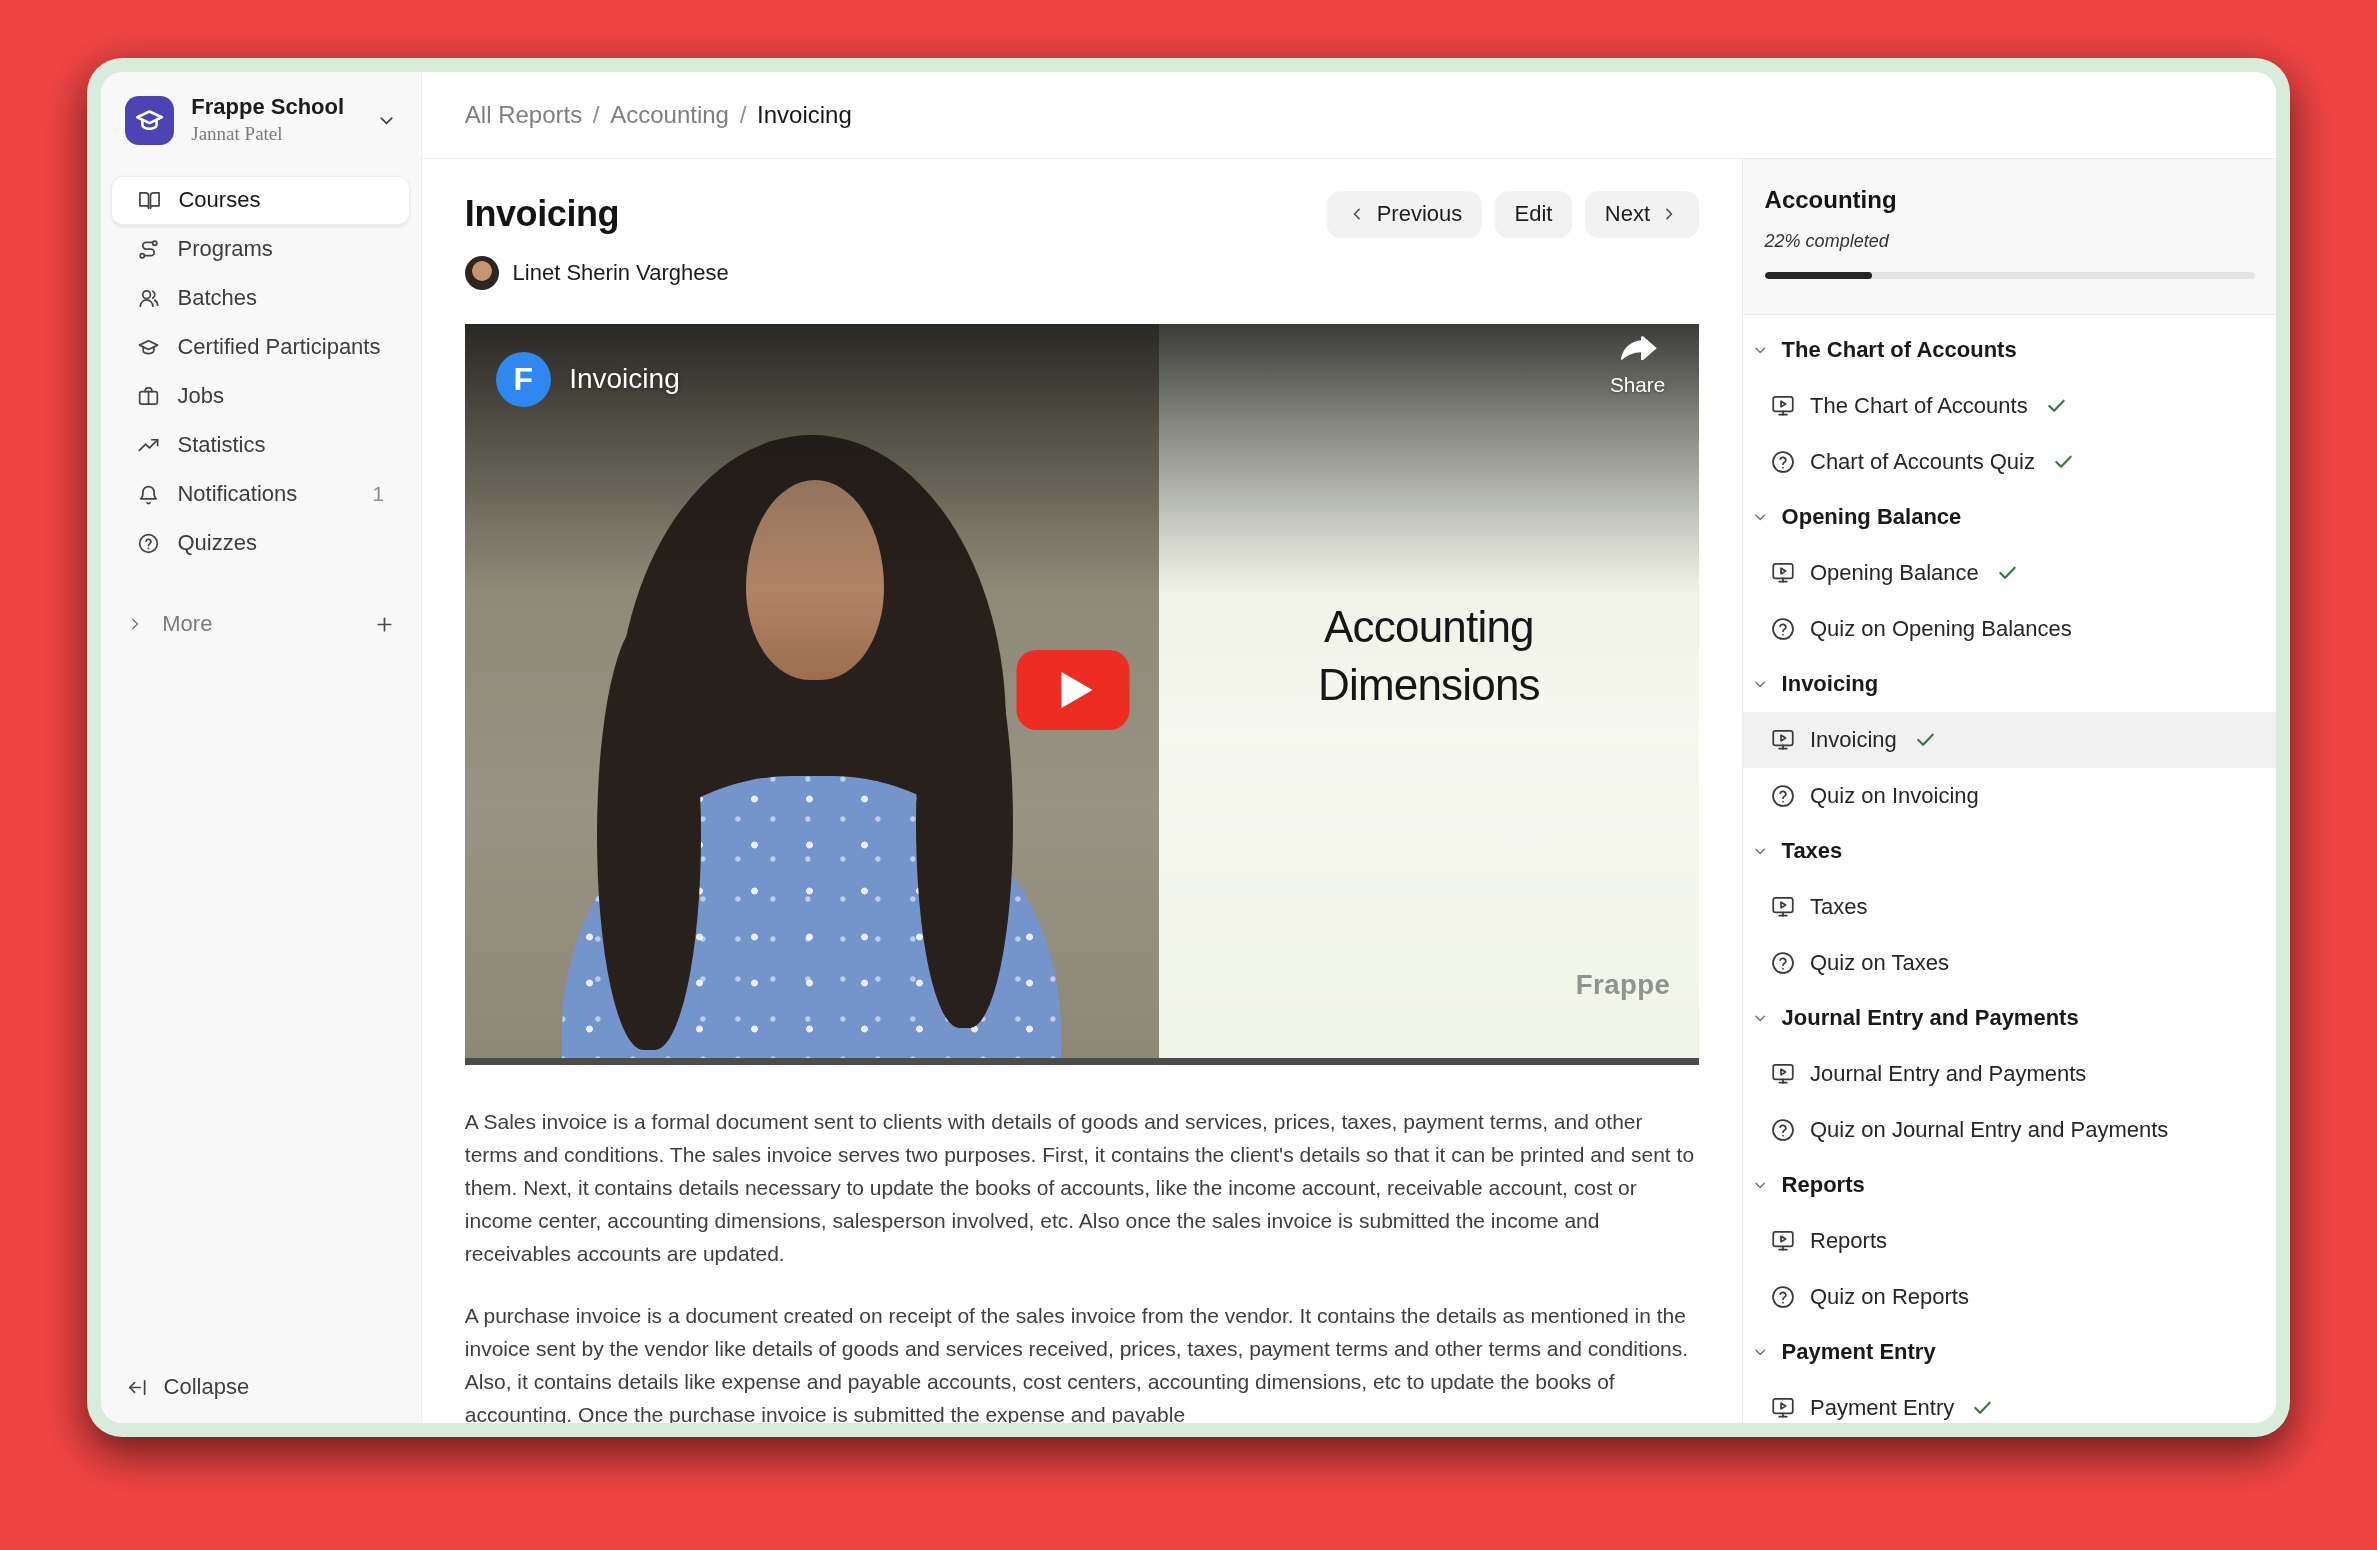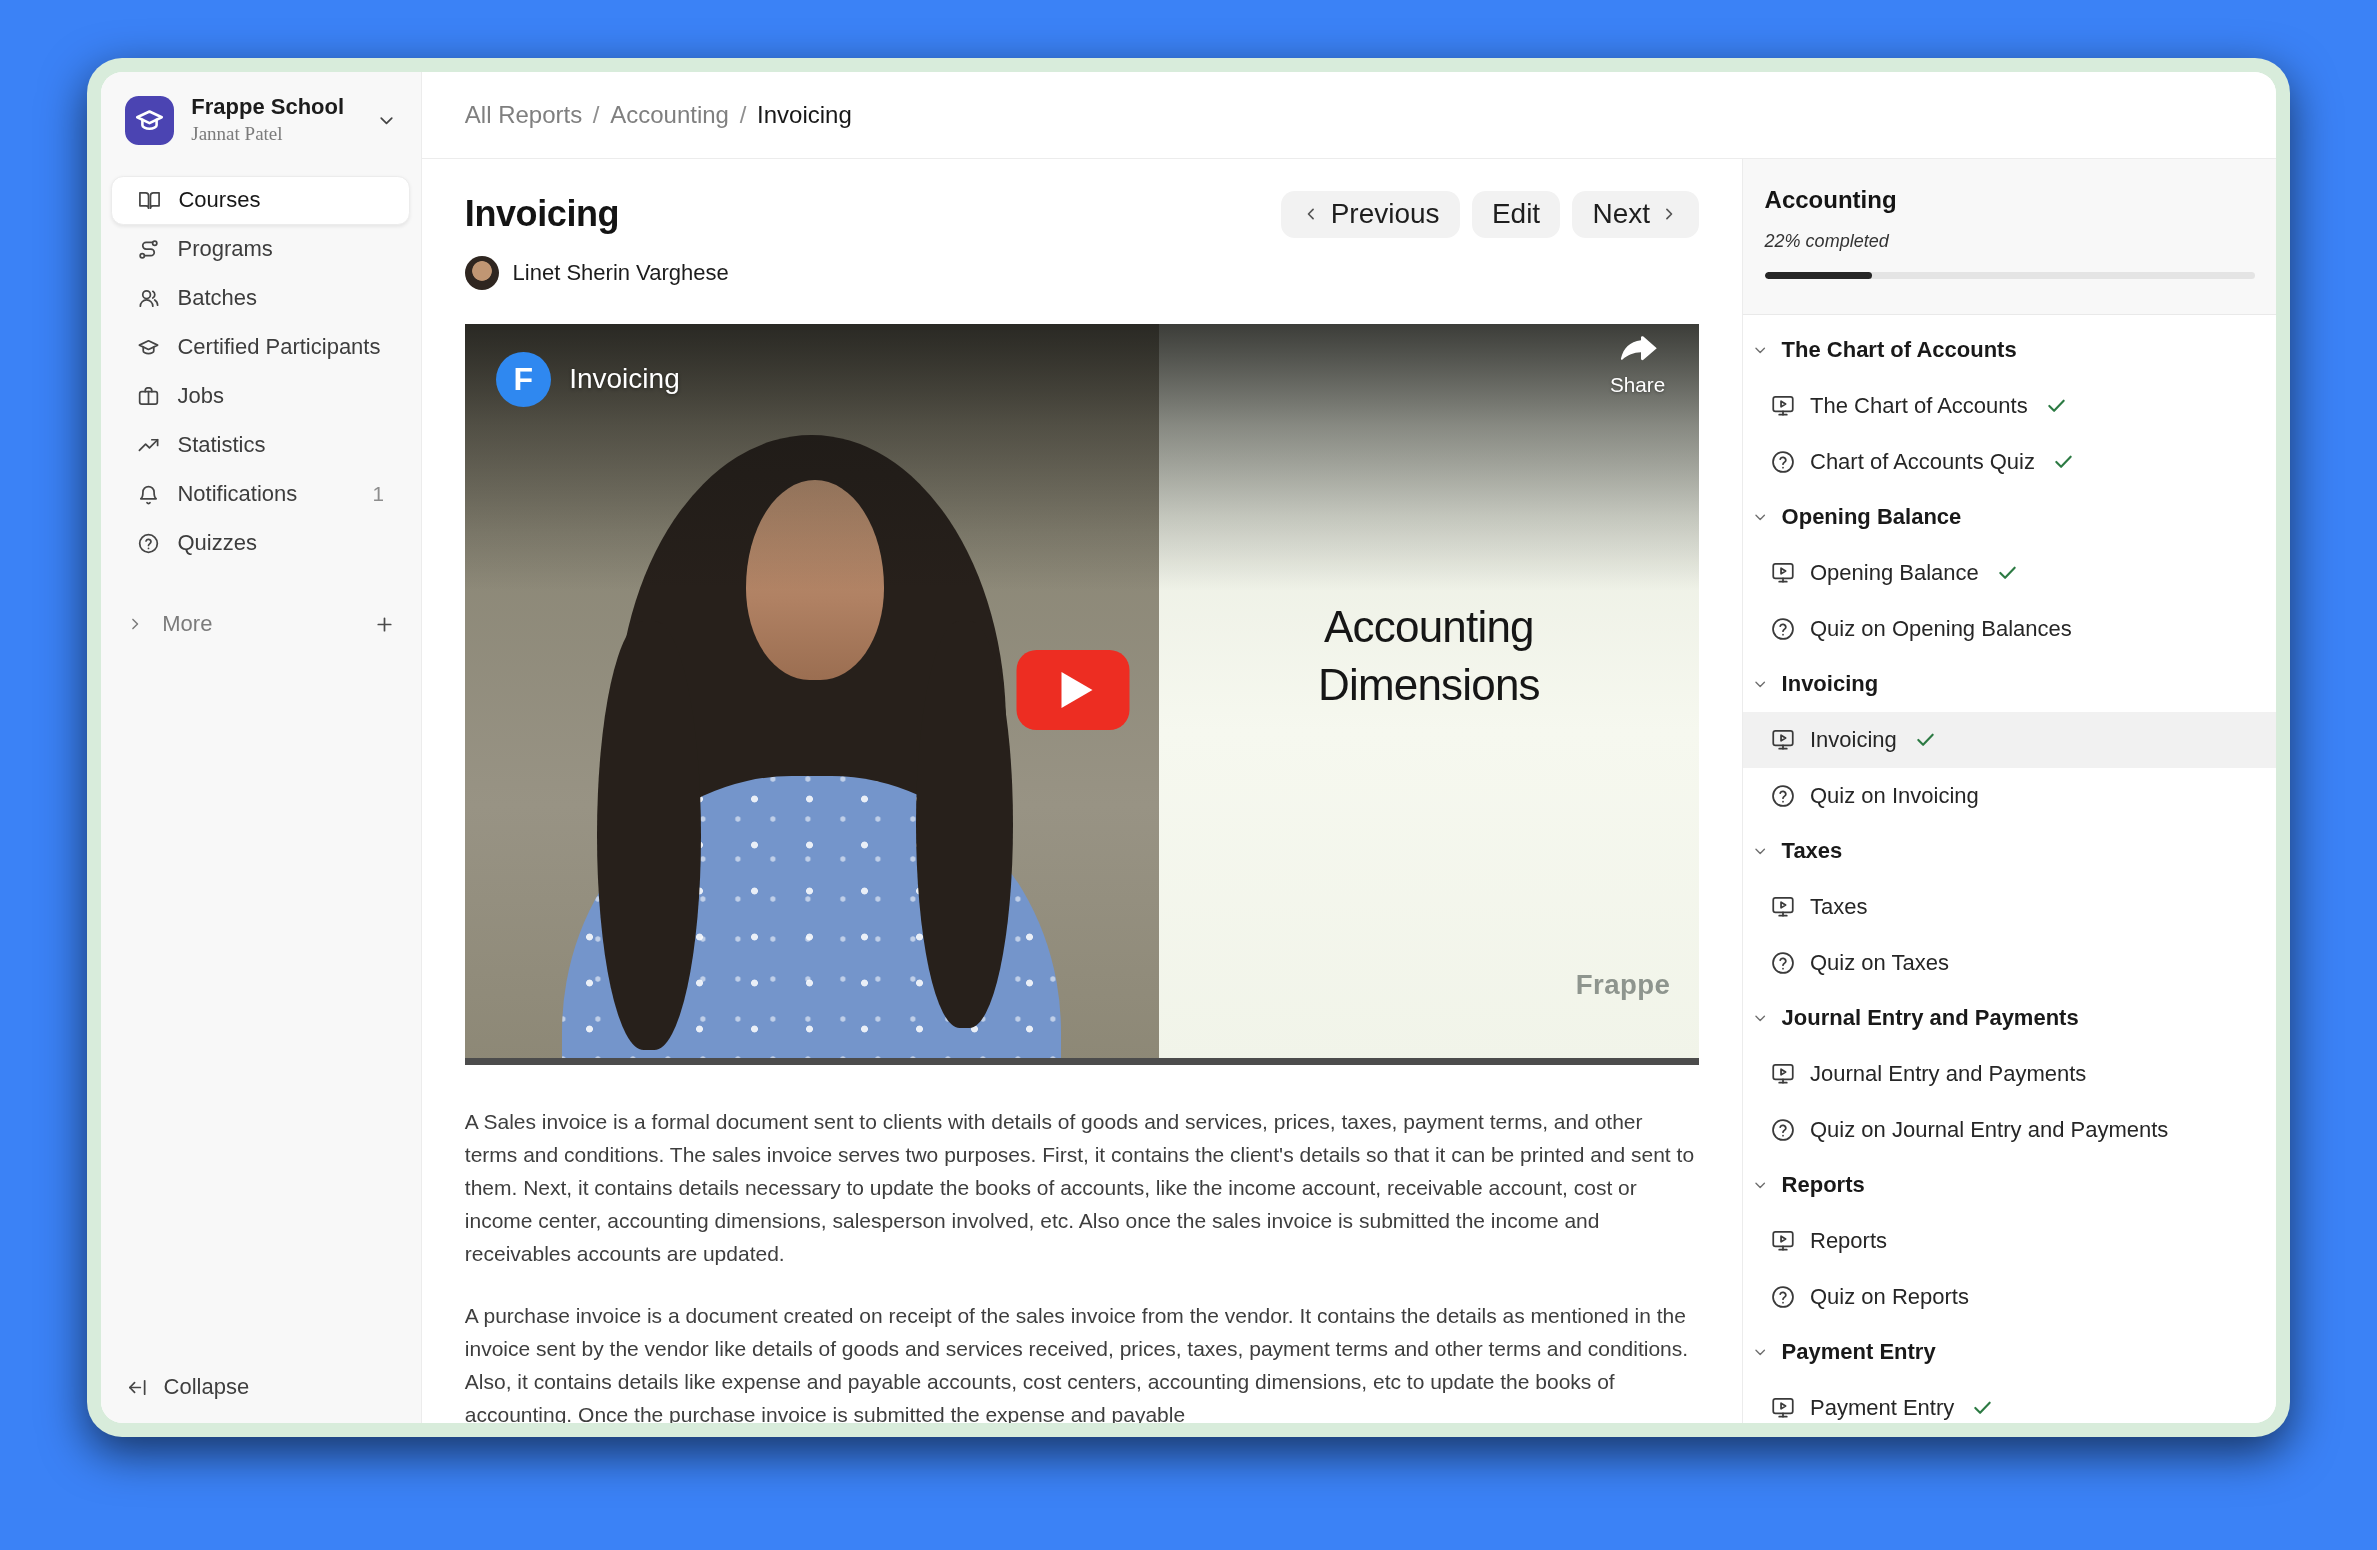--- a/index.html
+++ b/index.html
@@ -1,19 +1,19 @@
 <!DOCTYPE html>
 <html style="--frame-green: #d8ecdb; --brand-indigo: #4b44b2; --frappe-blue: #2f88f0; --youtube-red: #ed2d22; --check-green: #2c7a43;font-size:12.3px"><head>
 <meta charset="utf-8">
 <style>
   * { margin:0; padding:0; box-sizing:border-box; }
   html,body { width:2377px; height:1550px; overflow:hidden; background:#000; }
   body { font-family:"Liberation Sans","DejaVu Sans",sans-serif; color:#1c1c1c; }
 
-  .stage { position:relative; width:2377px; height:1550px; background:#3b82f6; }
+  .stage { position:relative; width:2377px; height:1550px; background:#ef4444; }
   .window {
     position:absolute; left:87px; top:58px; width:2203px; height:1379px;
     background:var(--frame-green,#d8ecdb); border-radius:35px; padding:13.8px;
     box-shadow:0 15.3px 46px rgba(0,0,0,.6);
   }
   .app { width:100%; height:100%; background:#fff; border-radius:21.4px; overflow:hidden; display:flex; }
 
   
   .sidebar { width:321px; flex:0 0 321px; background:#f8f8f8; border-right:0.8px solid #ececec;
              display:flex; flex-direction:column; padding:21.4px 0 23px; }
@@ -58,21 +58,21 @@
   .breadcrumb .crumb.current { color:#181818; cursor:default; }
 
   .content-row { flex:1; display:flex; min-height:0; }
 
   
   .lesson-area { flex:1; min-width:0; padding:0 43px; overflow:hidden; }
   .lesson-head { margin-top:32px; display:flex; align-items:center; justify-content:space-between; }
   .lesson-title { font-size:36px; font-weight:700; color:#141414; letter-spacing:-0.4px; }
   .lesson-actions { display:flex; gap:12.3px; }
   .btn { display:inline-flex; align-items:center; gap:9.2px; height:47px; padding:0 20px;
-         background:#f2f2f2; border:none; border-radius:13.8px; font-size:28px; color:#1e1e1e;
+         background:#f2f2f2; border:none; border-radius:13.8px; font-size:22px; color:#1e1e1e;
          font-family:inherit; cursor:pointer; }
   .btn .icon { color:#555; } .btn .icon svg { width:20px; height:20px; stroke-width:2; }
 
   .author-row { margin-top:18.4px; display:flex; align-items:center; gap:13.8px; }
   .avatar { width:34px; height:34px; border-radius:50%; flex:0 0 34px;
             background:radial-gradient(circle at 50% 44%, #c09673 0 37%, #2f2620 40% 100%); }
   .author-name { font-size:22px; color:#1c1c1c; }
 
   
   .video { position:relative; margin-top:34px; height:741px; overflow:hidden; background:#8f8b7d; cursor:pointer; }

